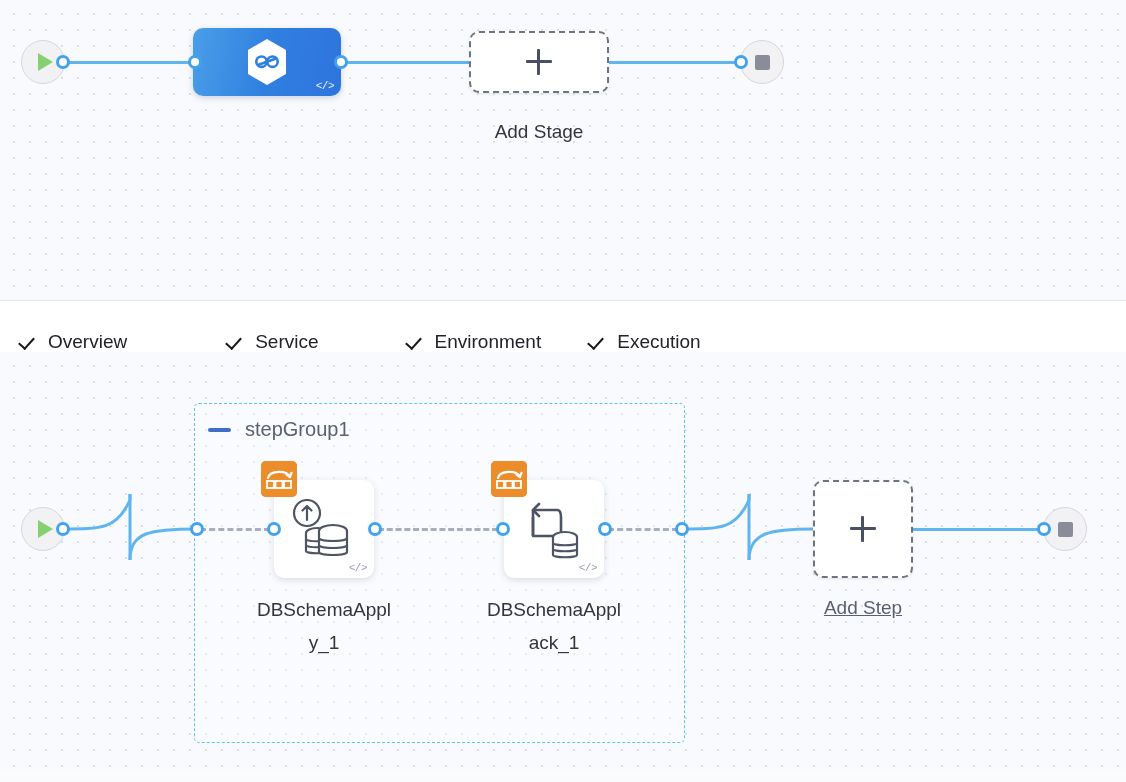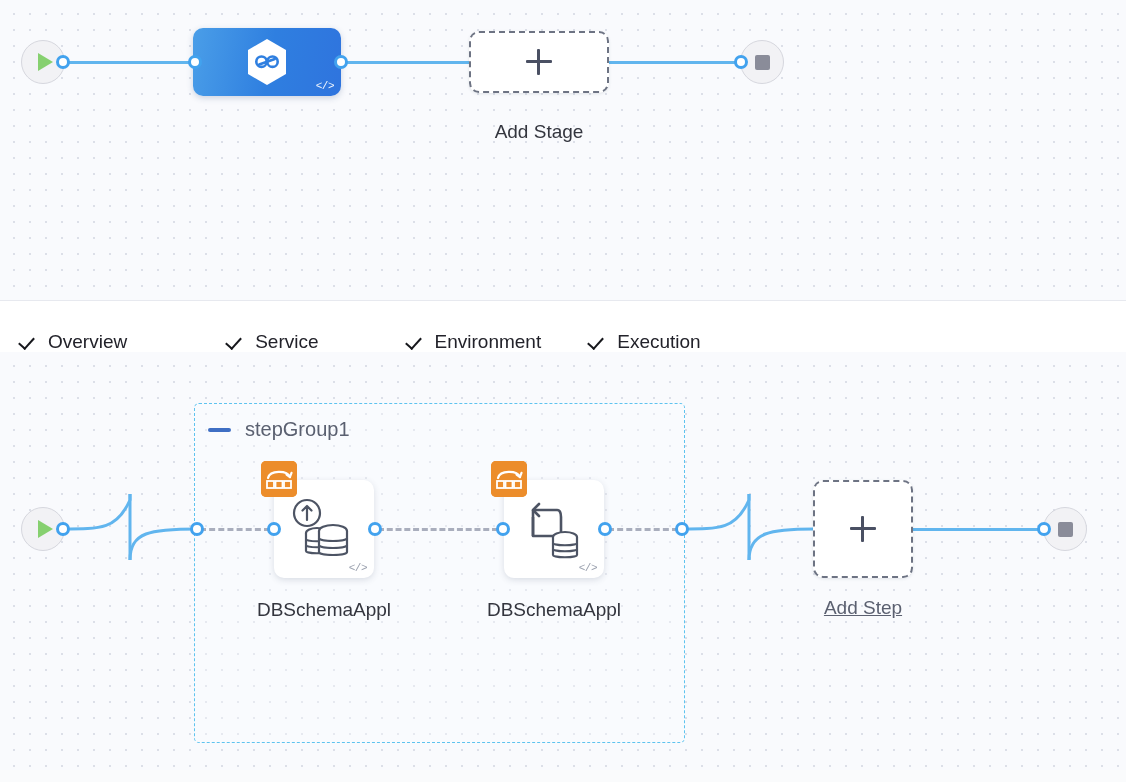--- a/index.html
+++ b/index.html
@@ -407,20 +407,22 @@
 
     <div class="link-solid" style="left:912px; top:175.5px; width:130px;"></div>
 
     <div class="terminal" style="left:1043px; top:155px;">
       <div class="stop-sq"></div>
     </div>
     <div class="port" style="left:1037px; top:170px;"></div>
 
     <div class="caption" style="left:229px; top:241px; width:190px;">
       <div>DBSchemaAppl</div>
+      <div>y_1</div>
     </div>
     <div class="caption" style="left:459px; top:241px; width:190px;">
       <div>DBSchemaAppl</div>
+      <div>ack_1</div>
     </div>
     <div class="caption muted" style="left:783px; top:239px; width:160px;text-decoration:underline;">Add Step</div>
   </div>
 
 </div>
 
 </body></html>

